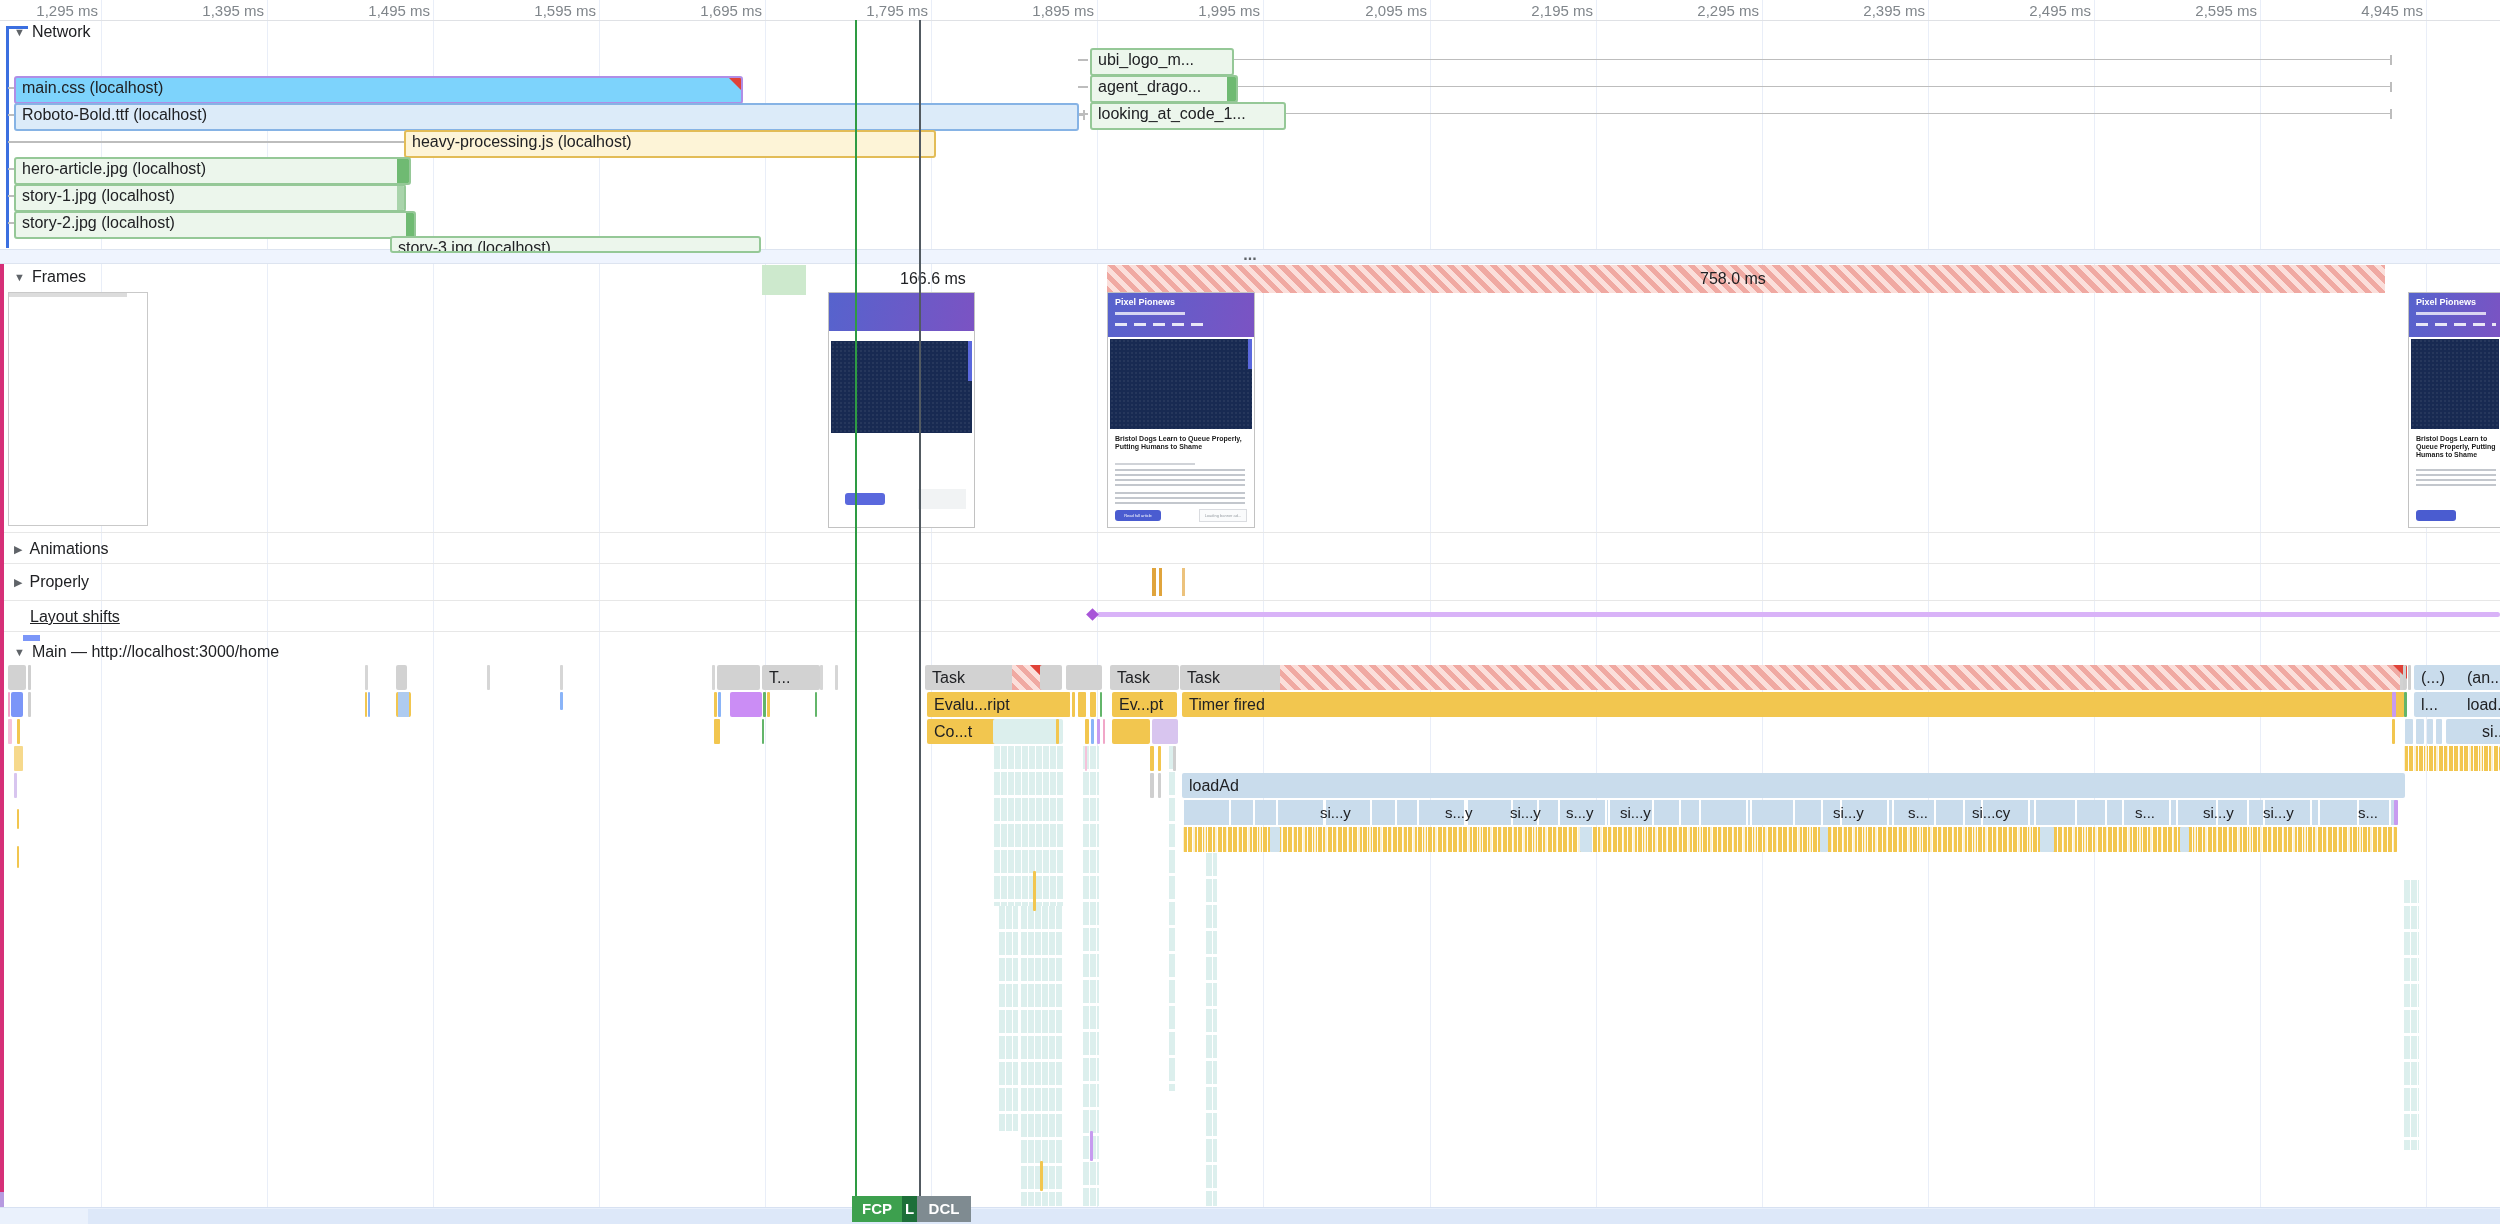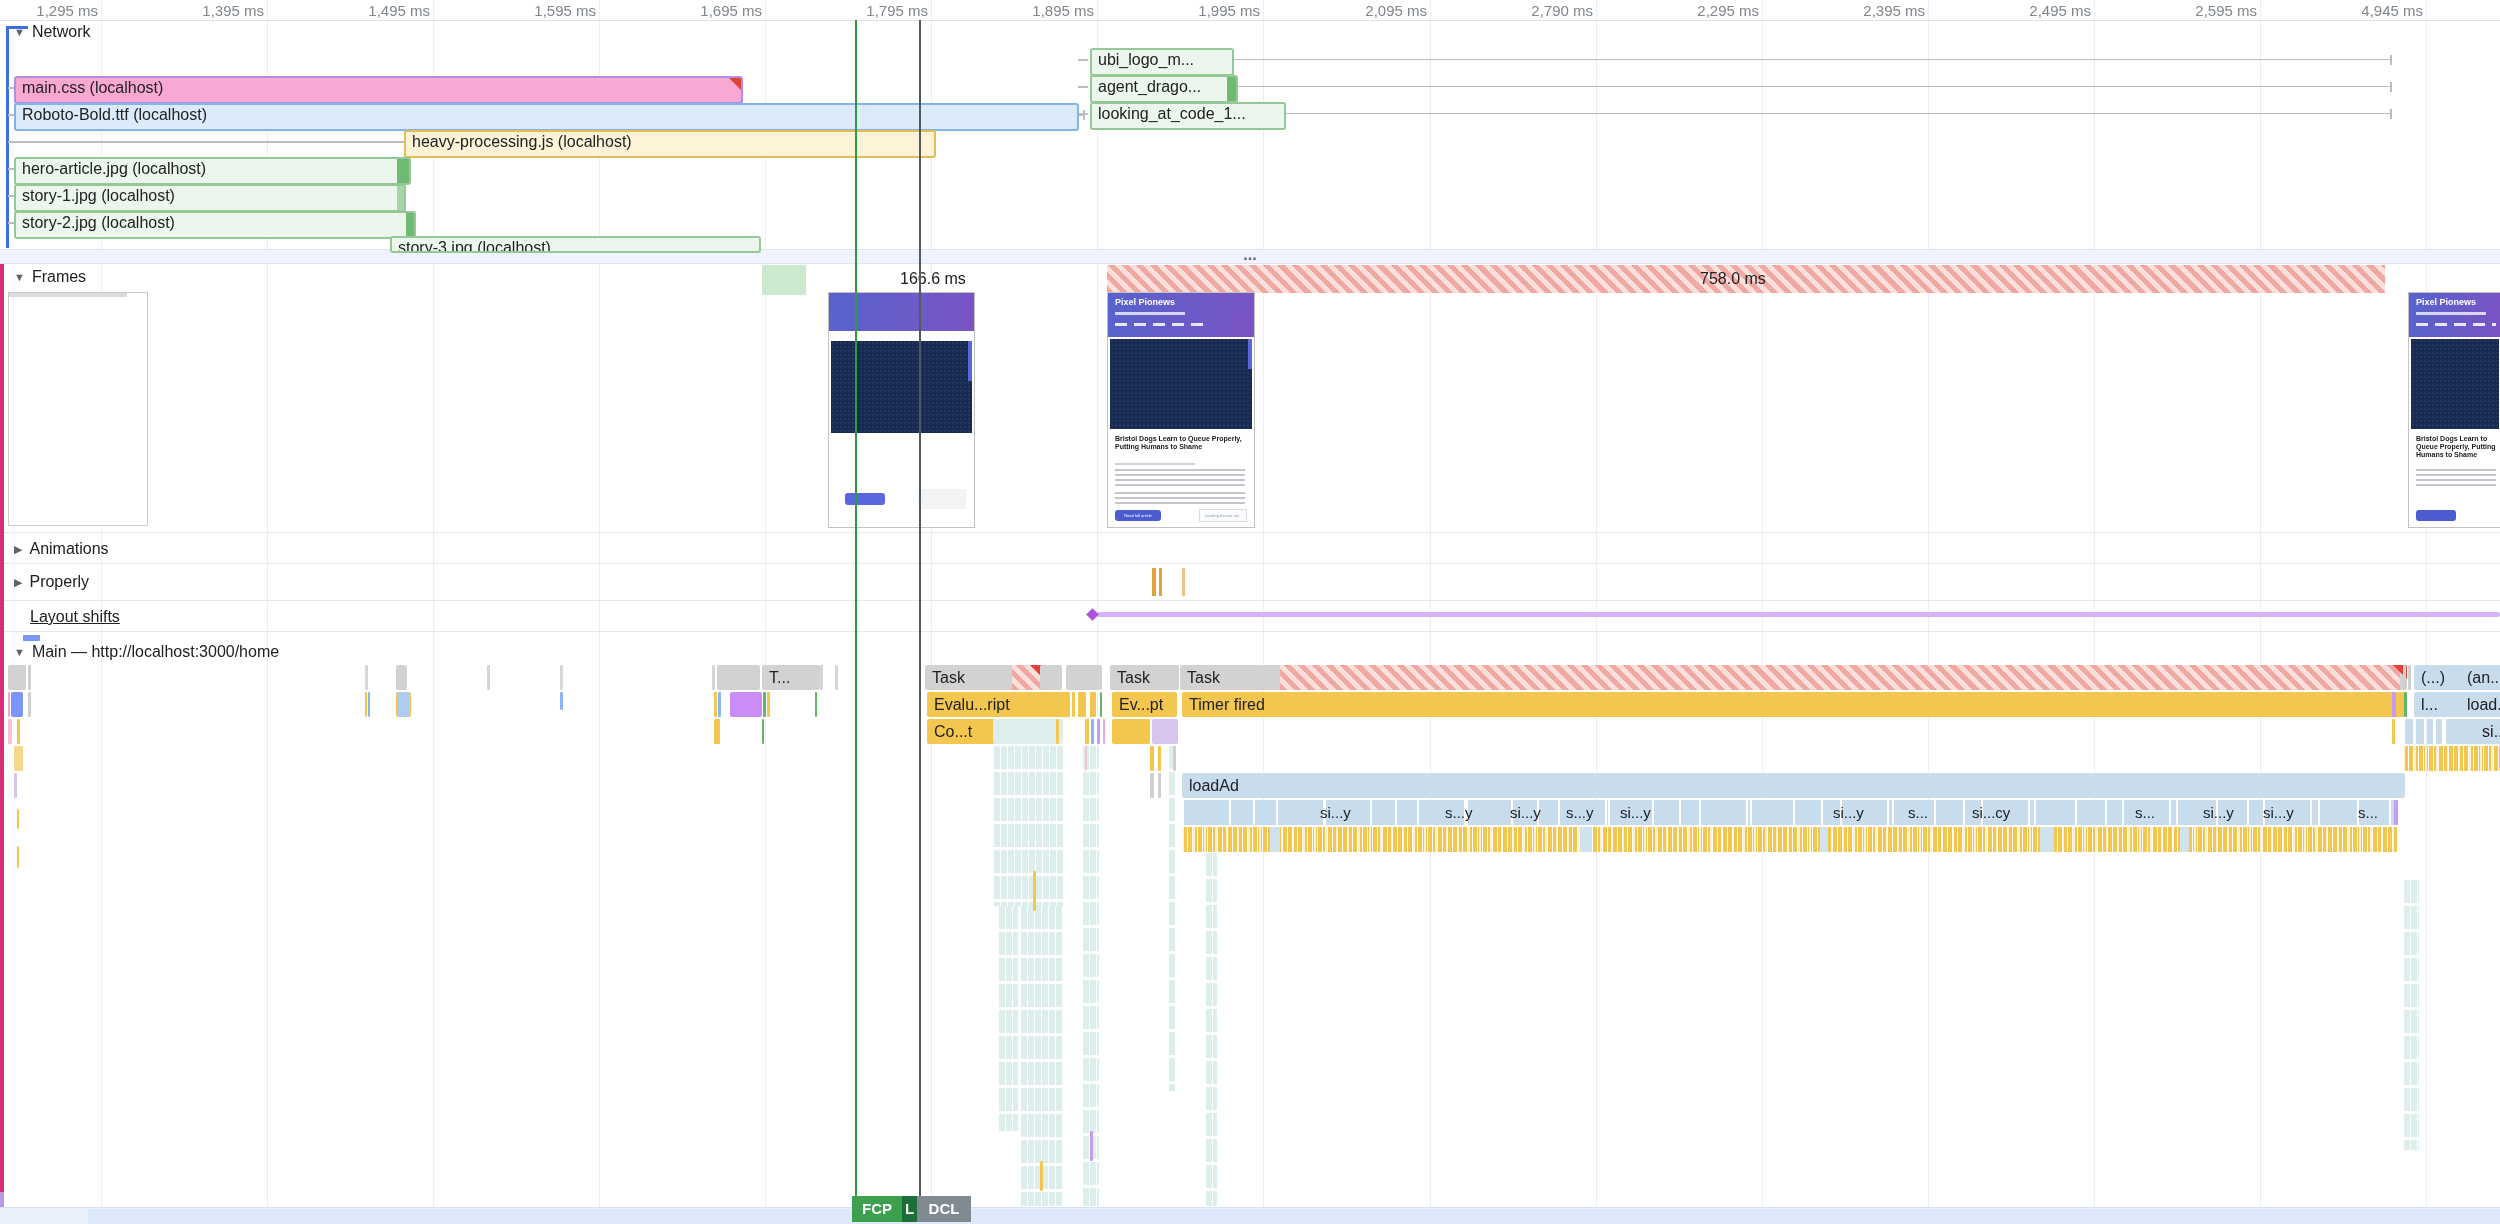--- a/index.html
+++ b/index.html
@@ -10,21 +10,21 @@
   .grid{position:absolute;top:0;width:1px;height:1208px;background:#e9eef8;}
   .mline{position:absolute;top:20px;height:1178px;width:2px;z-index:40;}
   
   .tick{position:absolute;top:2px;width:90px;text-align:right;font-size:15px;color:#80868b;}
   .rowline{position:absolute;left:0;width:2500px;height:1px;background:#e7e7e7;}
   .sechead{position:absolute;font-size:16px;color:#202124;white-space:nowrap;z-index:20;}
   .tri{color:#5f6368;font-size:11px;margin-right:7px;vertical-align:1px;}
   
   .net{position:absolute;height:24px;border-radius:3px;border:2px solid;font-size:16px;
        line-height:20px;padding:0 6px;white-space:nowrap;overflow:hidden;z-index:10;}
-  .net.css{background:#f9a8d4;border-color:#b08ee6;}
+  .net.css{background:#7dd3fc;border-color:#b08ee6;}
   .net.font{background:#dcebf9;border-color:#86b3e5;}
   .net.js{background:#fdf4d7;border-color:#e2bc57;}
   .net.img{background:#ecf6ec;border-color:#95c897;}
   .whisk{position:absolute;height:2px;background:#bdbdbd;z-index:5;}
   .wcap{position:absolute;width:2px;height:10px;background:#bdbdbd;z-index:5;}
   .dlseg{position:absolute;top:0;height:100%;background:#6fba72;}
   .cornertri{position:absolute;right:0;top:0;width:0;height:0;
              border-top:14px solid #e04238;border-left:14px solid transparent;}
   
   .bar{position:absolute;height:25px;border-radius:2px;font-size:16px;line-height:25px;
@@ -80,21 +80,21 @@
   <div class="abs" style="left:0;top:0;width:2500px;height:20px;">
     <span class="tick" style="left:8px">1,295 ms</span>
     <span class="tick" style="left:174px">1,395 ms</span>
     <span class="tick" style="left:340px">1,495 ms</span>
     <span class="tick" style="left:506px">1,595 ms</span>
     <span class="tick" style="left:672px">1,695 ms</span>
     <span class="tick" style="left:838px">1,795 ms</span>
     <span class="tick" style="left:1004px">1,895 ms</span>
     <span class="tick" style="left:1170px">1,995 ms</span>
     <span class="tick" style="left:1337px">2,095 ms</span>
-    <span class="tick" style="left:1503px">2,790 ms</span>
+    <span class="tick" style="left:1503px">2,195 ms</span>
     <span class="tick" style="left:1669px">2,295 ms</span>
     <span class="tick" style="left:1835px">2,395 ms</span>
     <span class="tick" style="left:2001px">2,495 ms</span>
     <span class="tick" style="left:2167px">2,595 ms</span>
     <span class="tick" style="left:2333px">4,945 ms</span>
   </div>
   <div class="rowline" style="top:20px;background:#dfe1e5;"></div>
 
   <div class="abs" style="left:0;top:20px;width:2500px;height:229px;">
 

